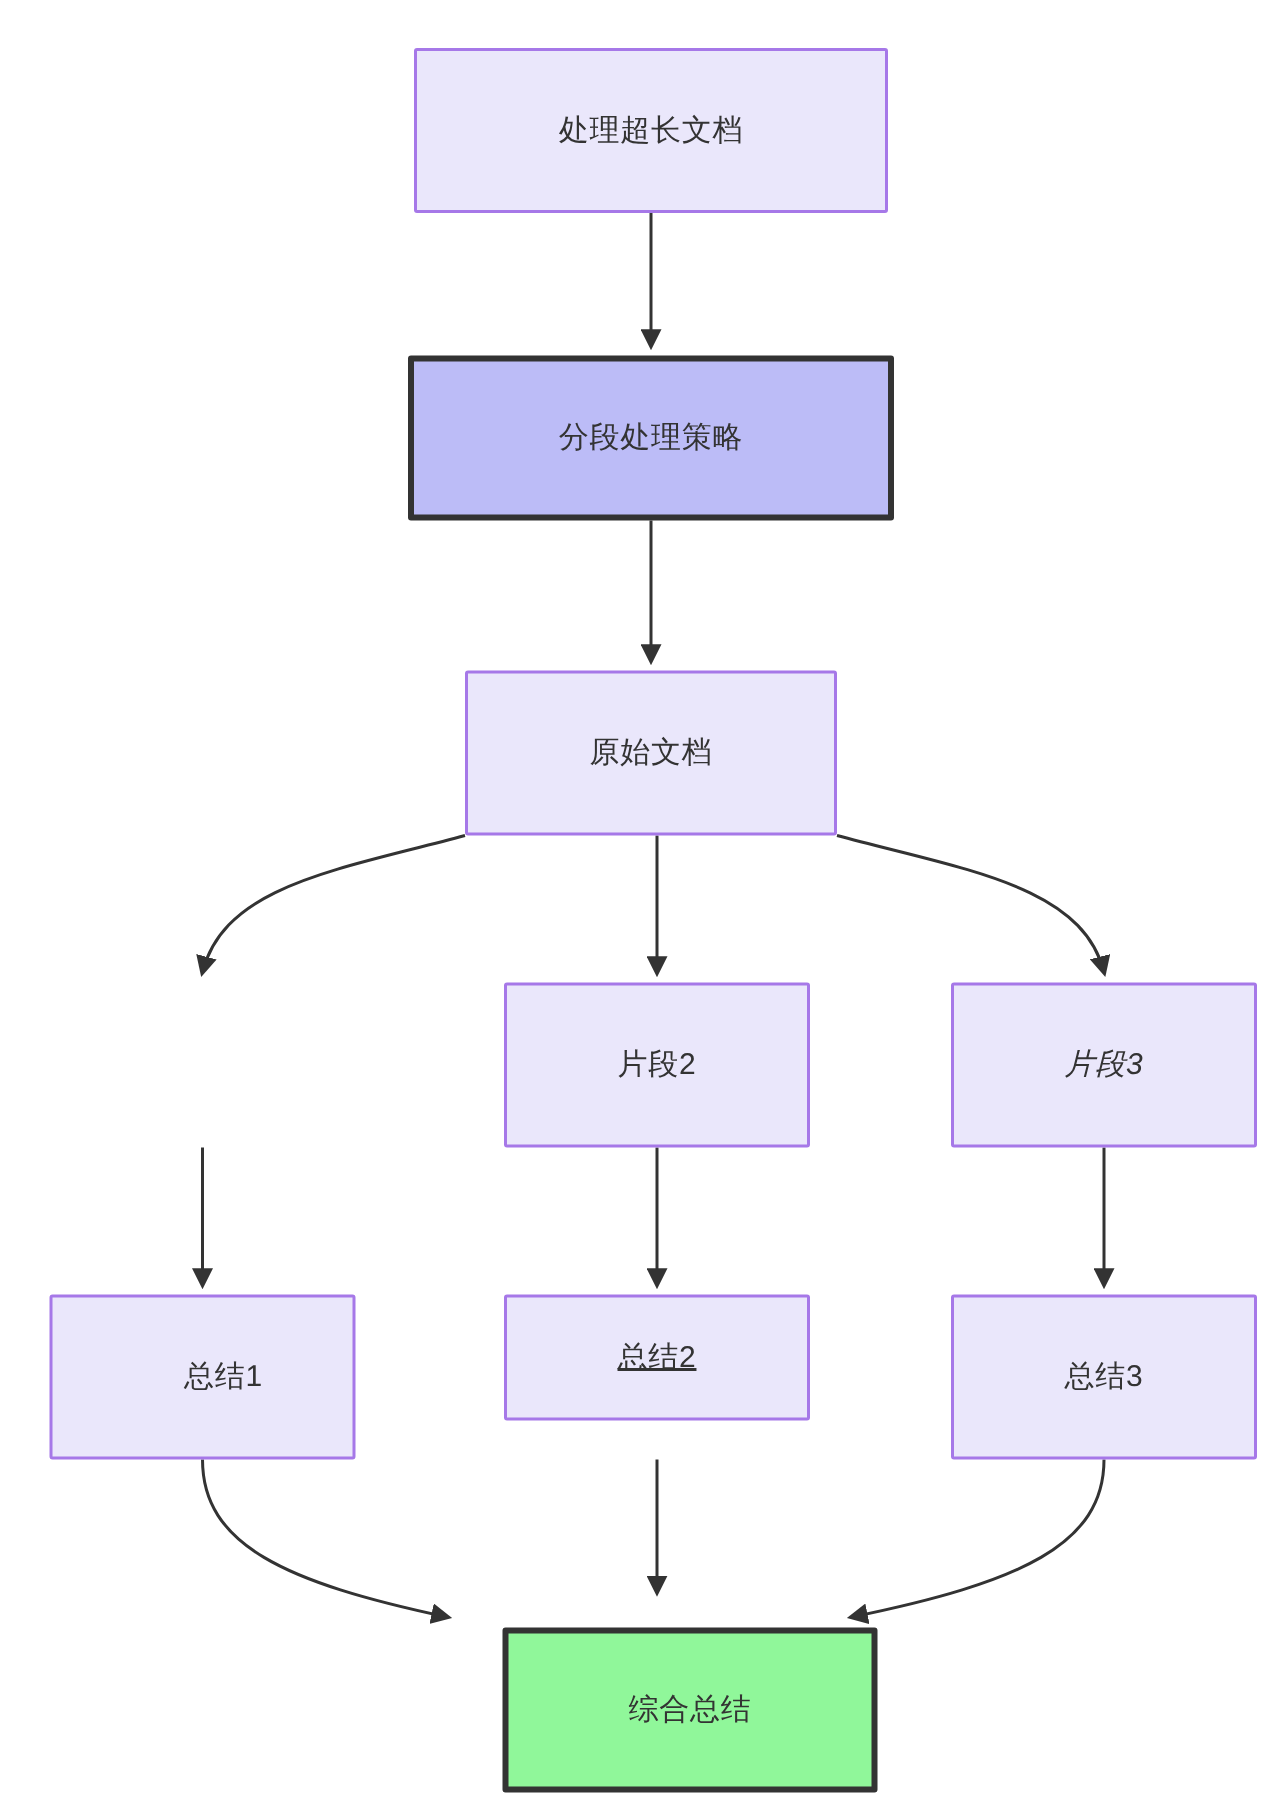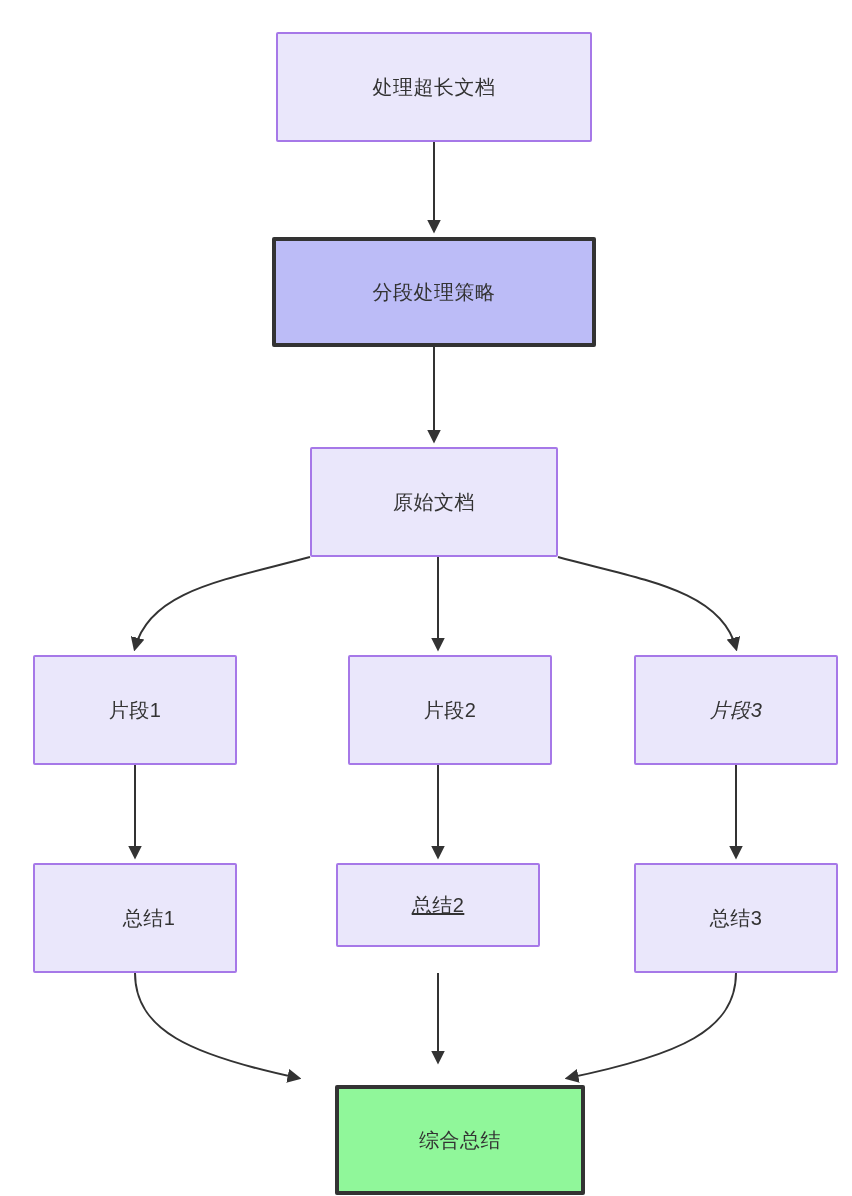--- a/index.html
+++ b/index.html
@@ -98,25 +98,22 @@
   </div>
 
   <div class="node strong" id="node-n2" style="left: 272px; top: 237px; width: 324px; height: 110px;">
     <span class="label">分段处理策略</span>
   </div>
 
   <div class="node plain" id="node-n3" style="left: 310px; top: 447px; width: 248px; height: 110px;">
     <span class="label">原始文档</span>
   </div>
 
-  <div class="node plain" id="node-n4" style="left: 33px; top: 655px; width: 204px; height: 110px;">
-    <span class="label">片段1</span>
-  </div>
 
-  <div class="node plain" id="node-n5" style="left: 336px; top: 655px; width: 204px; height: 110px; margin-left: 12px;">
+  <div class="node plain" id="node-n5" style="left: 336px; top: 655px; width: 204px; height: 110px;">
     <span class="label">片段2</span>
   </div>
 
   <div class="node plain" id="node-n6" style="left: 634px; top: 655px; width: 204px; height: 110px; font-style: italic;">
     <span class="label">片段3</span>
   </div>
 
   <div class="node plain" id="node-n7" style="left: 33px; top: 863px; width: 204px; height: 110px; padding-left: 28px;">
     <span class="label">总结1</span>
   </div>

